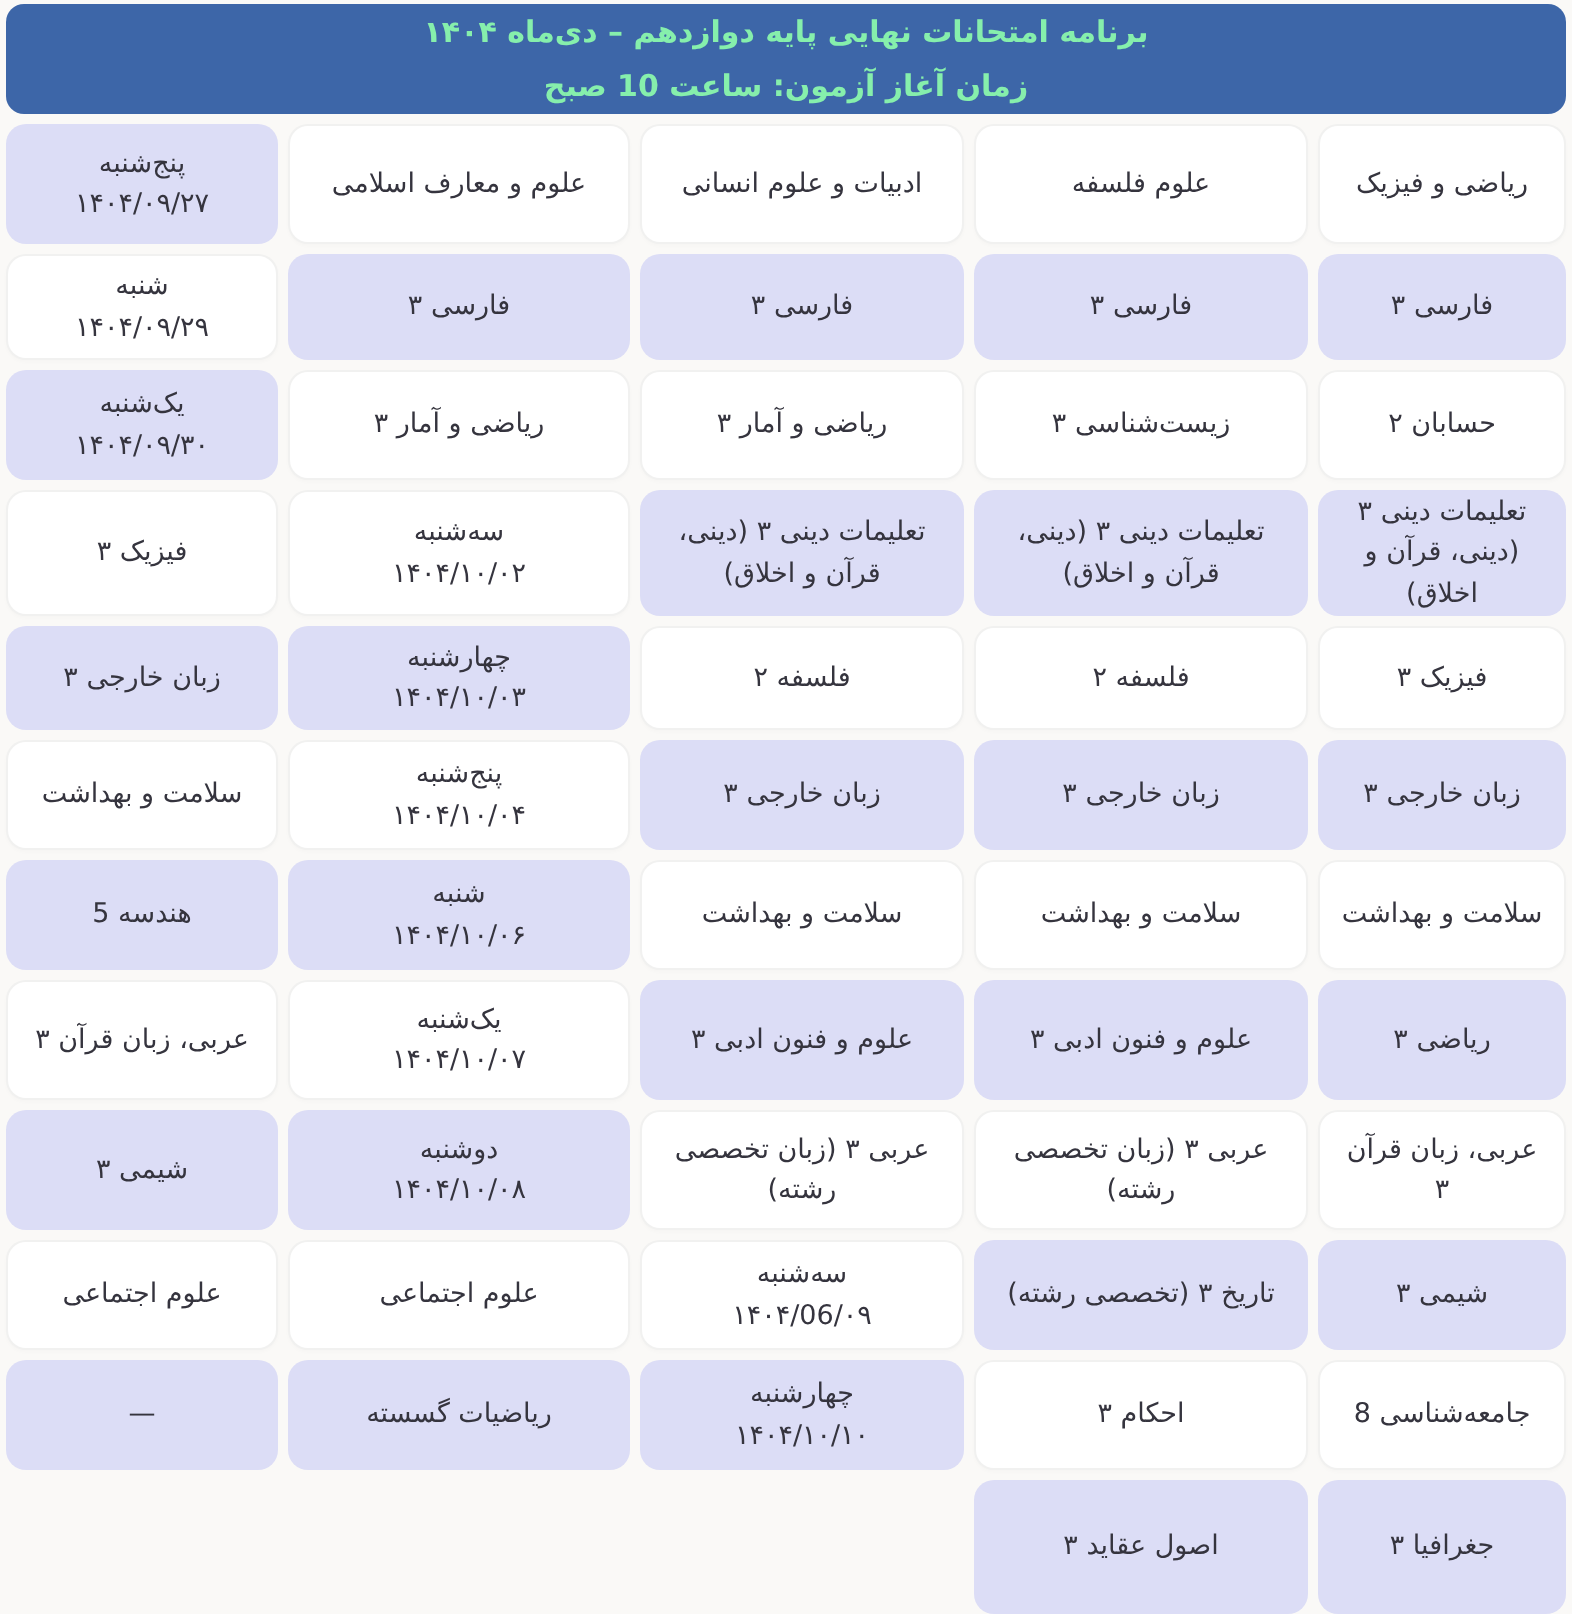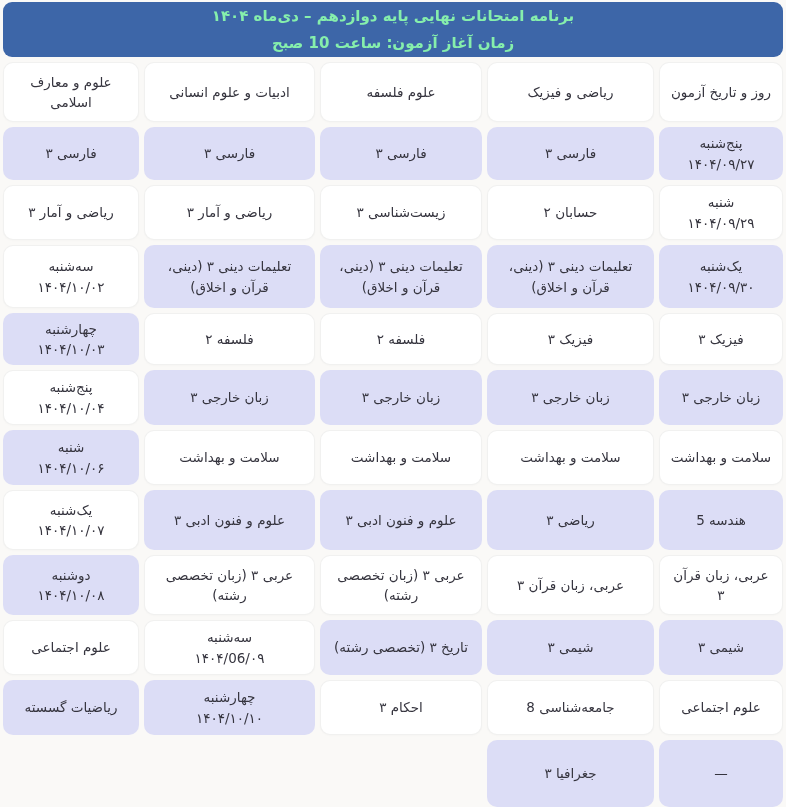--- a/index.html
+++ b/index.html
@@ -61,21 +61,20 @@
 </style>
 </head>
 <body>
 
 <div class="banner">
   <div>برنامه امتحانات نهایی پایه دوازدهم – دی‌ماه ۱۴۰۴</div>
   <div>زمان آغاز آزمون: ساعت 10 صبح</div>
 </div>
 
 <div class="grid">
-    <div class="cell white hcell">روز و تاریخ آزمون</div>
     <div class="cell white hcell">ریاضی و فیزیک</div>
     <div class="cell white hcell">علوم فلسفه</div>
     <div class="cell white hcell">ادبیات و علوم انسانی</div>
     <div class="cell white hcell">علوم و معارف اسلامی</div>
     <div class="cell alt date-cell">
       <span class="day">پنج‌شنبه</span>
       <span class="dt">۱۴۰۴/۰۹/۲۷</span>
     </div>
     <div class="cell alt">فارسی ۳</div>
     <div class="cell alt">فارسی ۳</div>
@@ -151,13 +150,14 @@
     <div class="cell white">علوم اجتماعی</div>
     <div class="cell white">جامعه‌شناسی 8</div>
     <div class="cell white">احکام ۳</div>
     <div class="cell alt date-cell">
       <span class="day">چهارشنبه</span>
       <span class="dt">۱۴۰۴/۱۰/۱۰</span>
     </div>
     <div class="cell alt">ریاضیات گسسته</div>
     <div class="cell alt">—</div>
     <div class="cell alt">جغرافیا ۳</div>
+    <div class="cell alt">اصول عقاید ۳</div>
   </div>
 
 </body></html>

